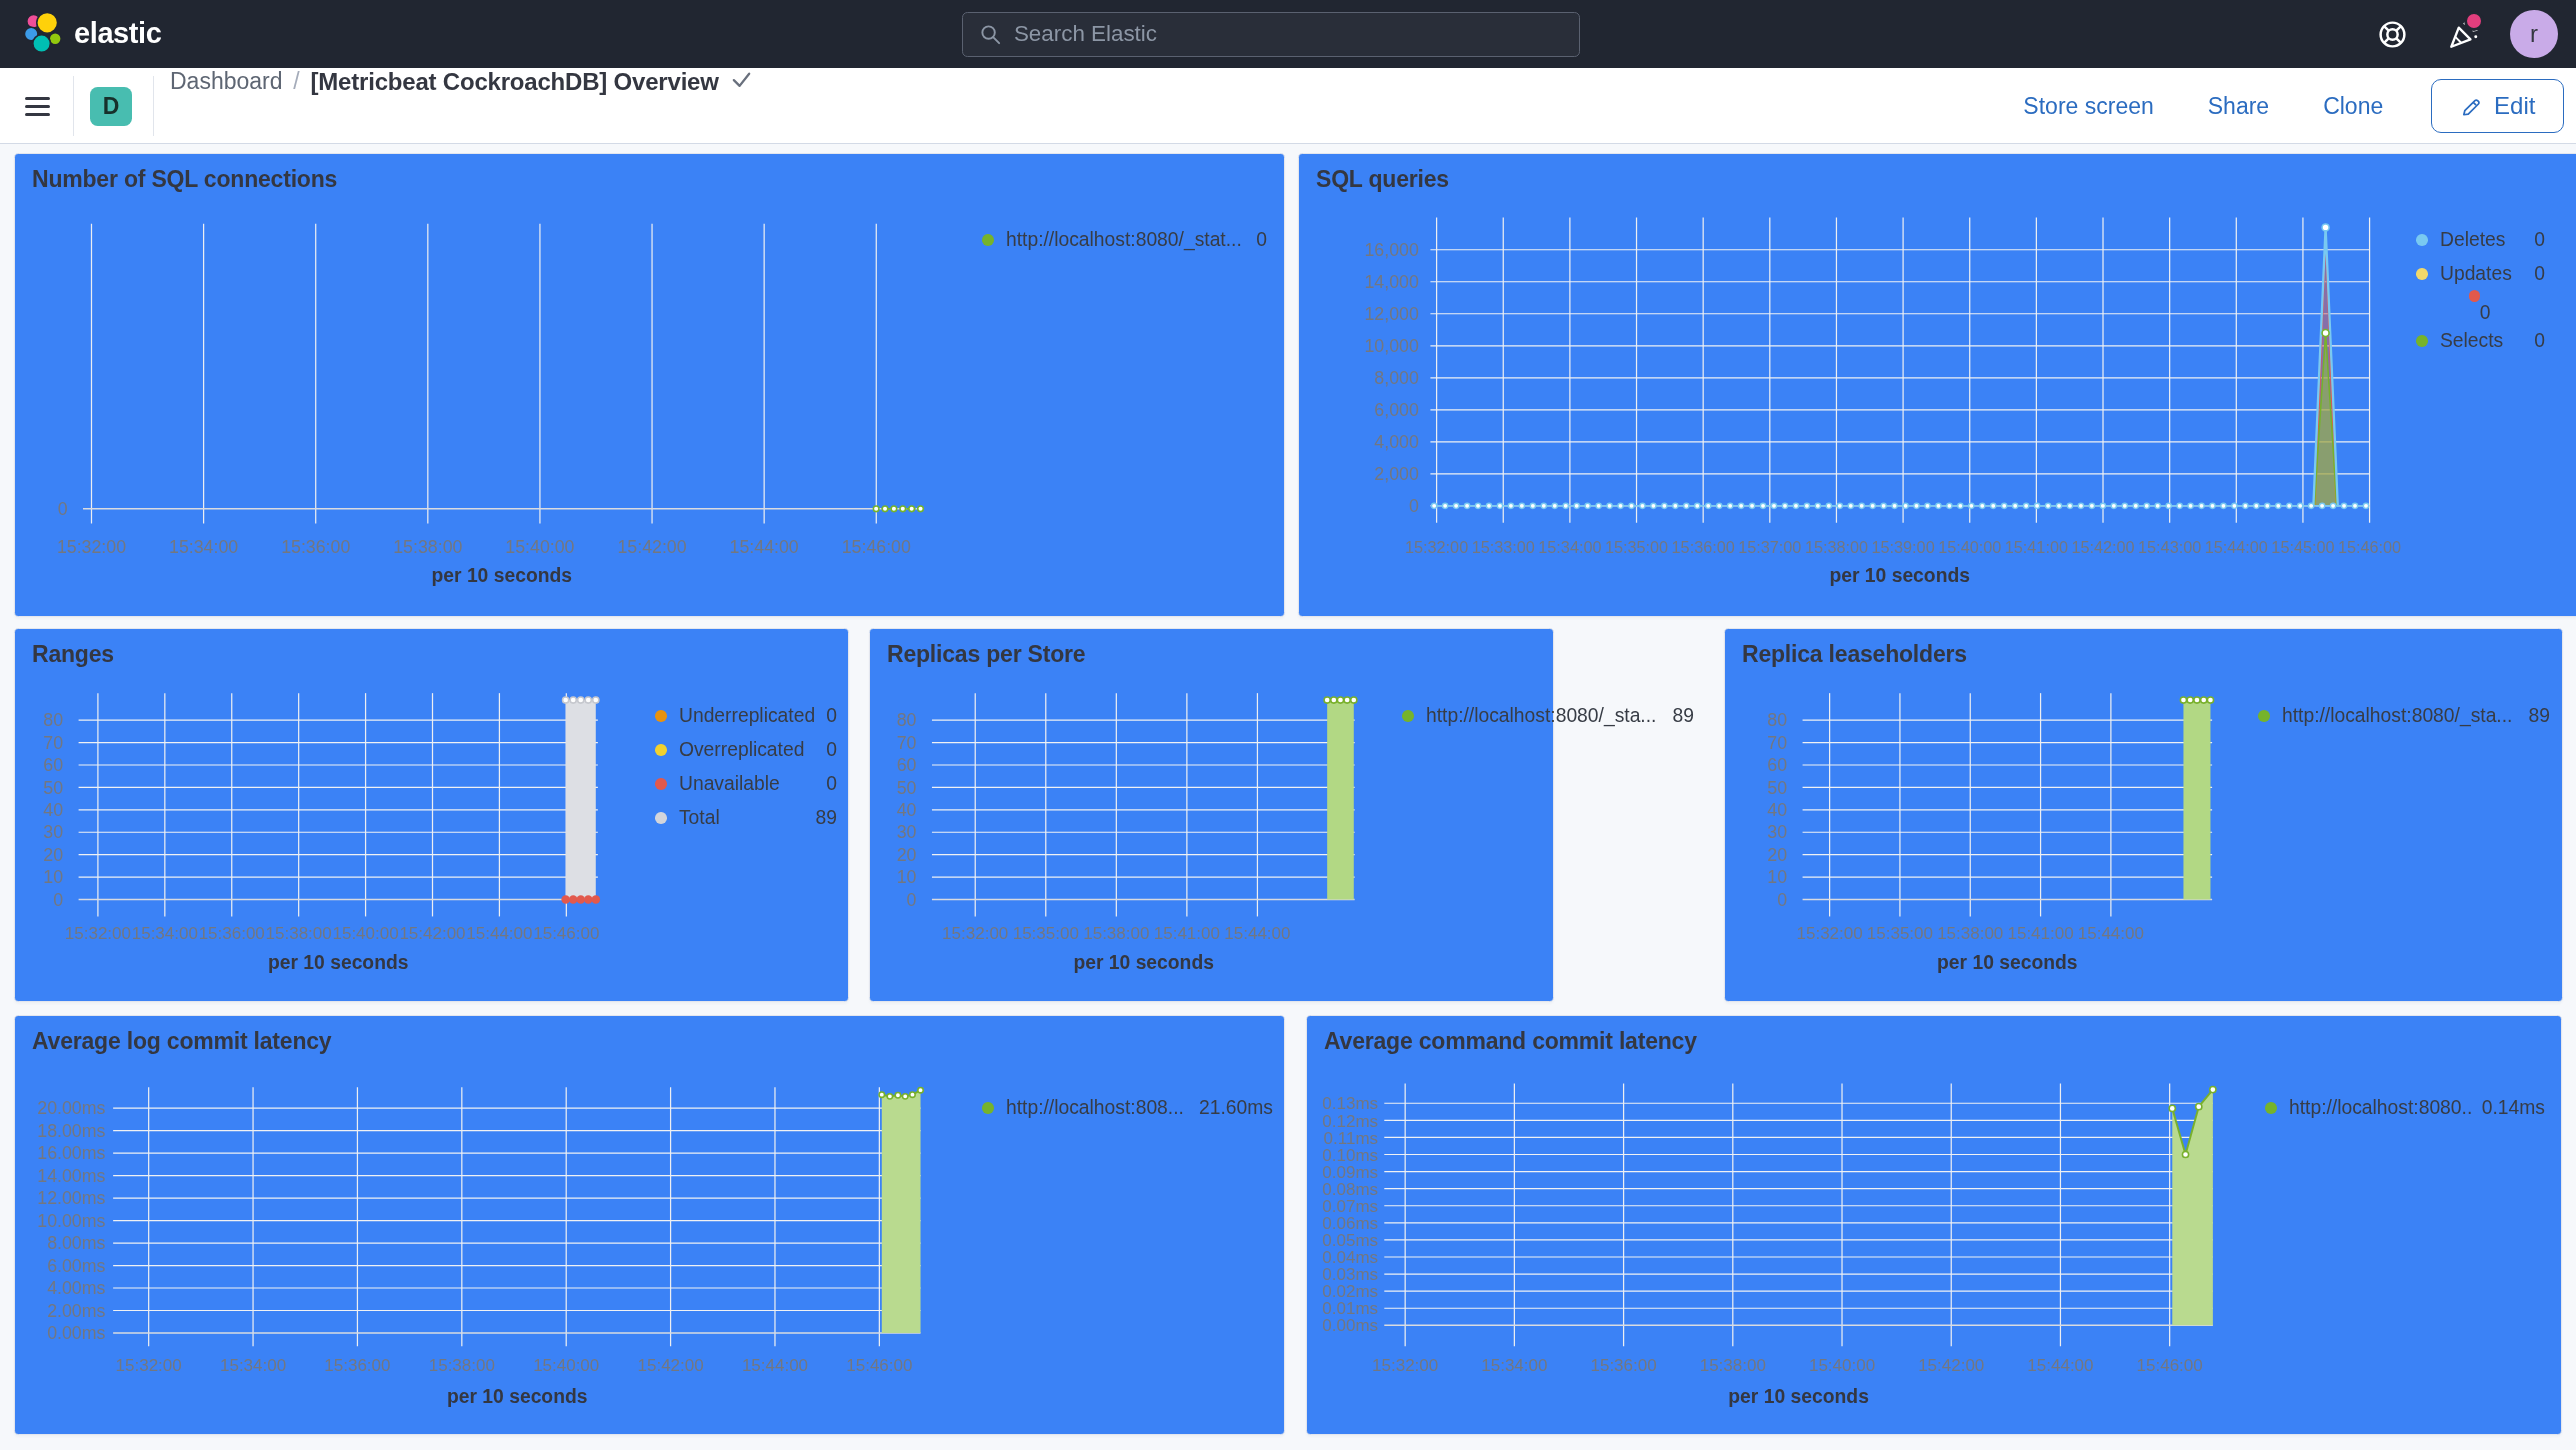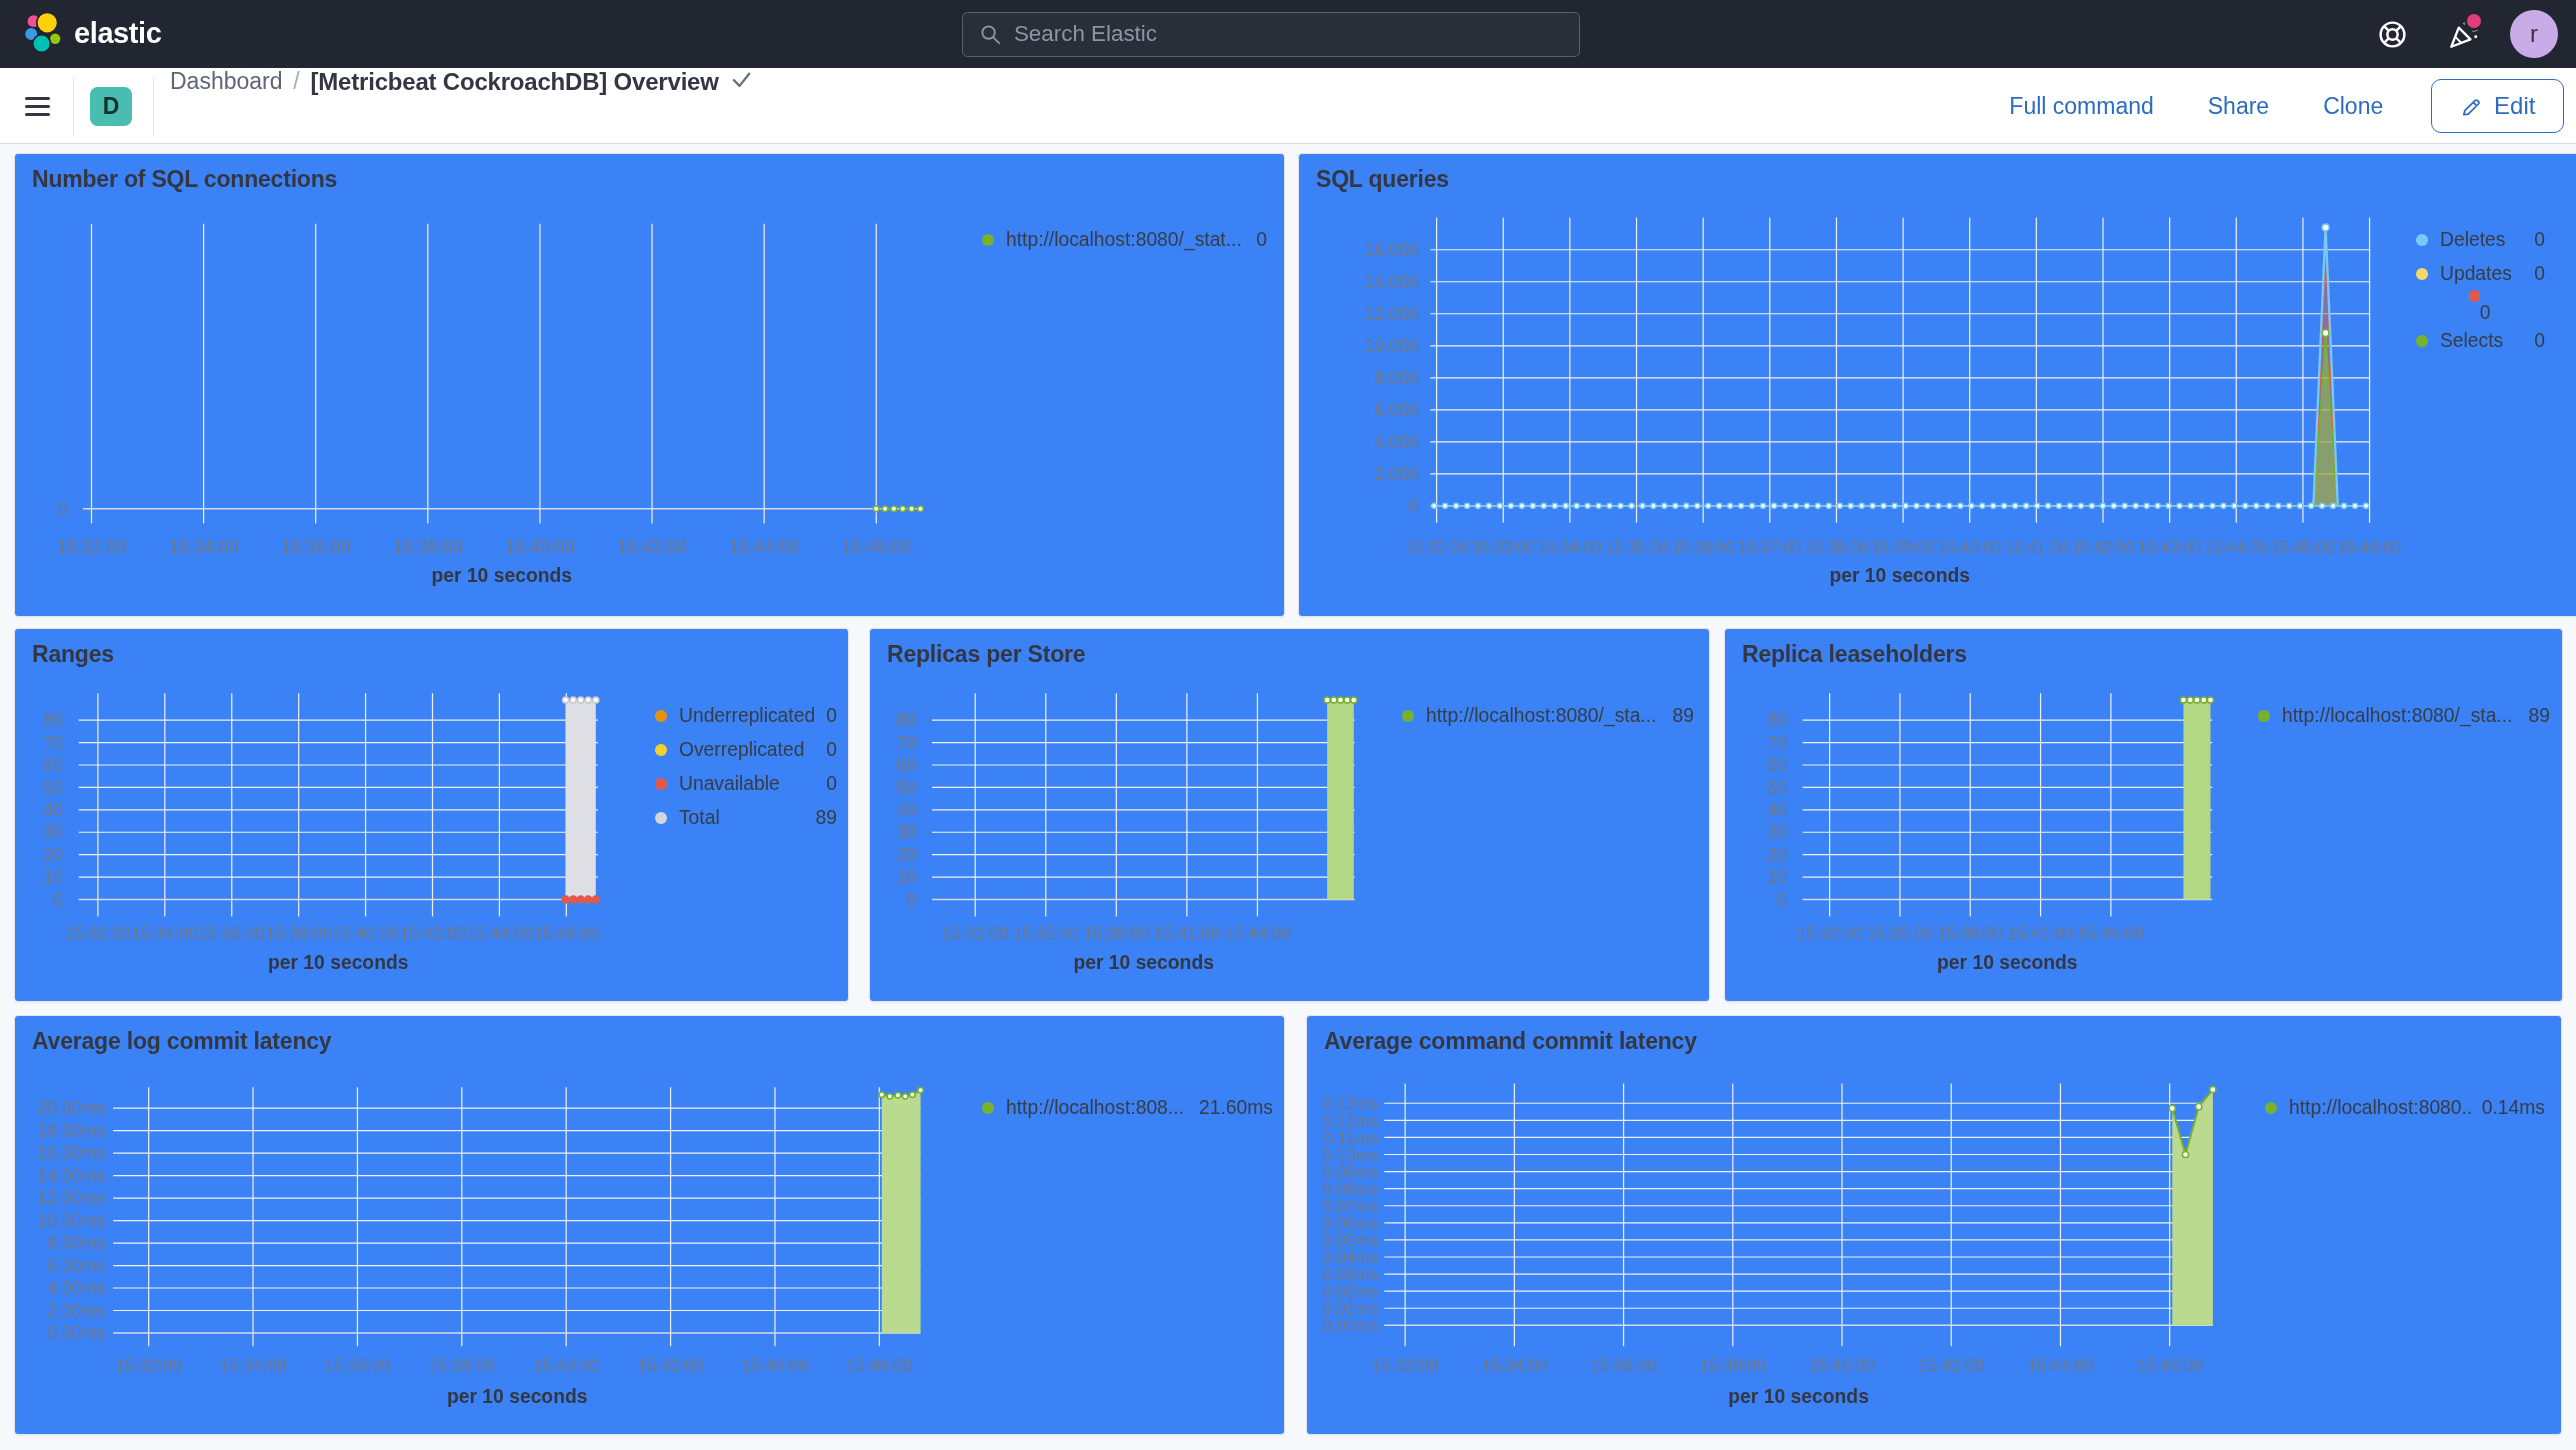--- a/index.html
+++ b/index.html
@@ -111,21 +111,21 @@
   <nav class="crumbs">
     <span class="crumb-root">Dashboard</span>
     <span class="crumb-sep">/</span>
     <span class="crumb-title">[Metricbeat CockroachDB] Overview</span>
     <svg width="23" height="23" viewBox="0 0 18 18">
       <polyline points="3,9.5 7.5,14 15,4.5" fill="none" stroke="#69707D" stroke-width="1.8" stroke-linecap="round" stroke-linejoin="round"></polyline>
     </svg>
   </nav>
 
   <div class="tbar-right">
-    <button class="tlink">Full command</button>
+    <button class="tlink">Store screen</button>
     <button class="tlink">Share</button>
     <button class="tlink">Clone</button>
     <button class="editbtn">
       <svg width="23" height="23" viewBox="0 0 24 24">
         <path d="M4 20.6 L5 16.4 L15.6 5.8 a1.9 1.9 0 0 1 2.7 0 l0.9 0.9 a1.9 1.9 0 0 1 0 2.7 L8.6 20 Z" fill="none" stroke="#2B6CC0" stroke-width="1.8" stroke-linejoin="round"></path>
         <line x1="13.8" y1="7.6" x2="16.8" y2="10.6" stroke="#2B6CC0" stroke-width="1.8"></line>
       </svg>
       <span>Edit</span>
     </button>
   </div>
@@ -402,21 +402,21 @@
       <span class="llabel">Unavailable</span>
       <span class="lval">0</span>
     </div>
     <div class="lrow" style="left: 640px; top: 172px; width: 182px;">
       <span class="ldot" style="background: rgb(211, 213, 219);"></span>
       <span class="llabel">Total</span>
       <span class="lval">89</span>
     </div>
   </section>
 
-<section class="panel" id="panel-replicas" style="left:869px;top:628px;width:841px;height:374px;">
+<section class="panel" id="panel-replicas" style="left:869px;top:628px;width:685px;height:374px;">
   <h2 class="ptitle">Replicas per Store</h2>
 <svg class="chart" width="841" height="374" viewBox="0 0 1088 484">
       <line x1="136" y1="83" x2="136" y2="372" stroke="#ECEEF2" stroke-width="1.6"></line>
       <text x="136" y="401" text-anchor="middle" fill="#737780" font-size="22">15:32:00</text>
       <line x1="227.3" y1="83" x2="227.3" y2="372" stroke="#ECEEF2" stroke-width="1.6"></line>
       <text x="227.3" y="401" text-anchor="middle" fill="#737780" font-size="22">15:35:00</text>
       <line x1="318.6" y1="83" x2="318.6" y2="372" stroke="#ECEEF2" stroke-width="1.6"></line>
       <text x="318.6" y="401" text-anchor="middle" fill="#737780" font-size="22">15:38:00</text>
       <line x1="409.9" y1="83" x2="409.9" y2="372" stroke="#ECEEF2" stroke-width="1.6"></line>
       <text x="409.9" y="401" text-anchor="middle" fill="#737780" font-size="22">15:41:00</text>

